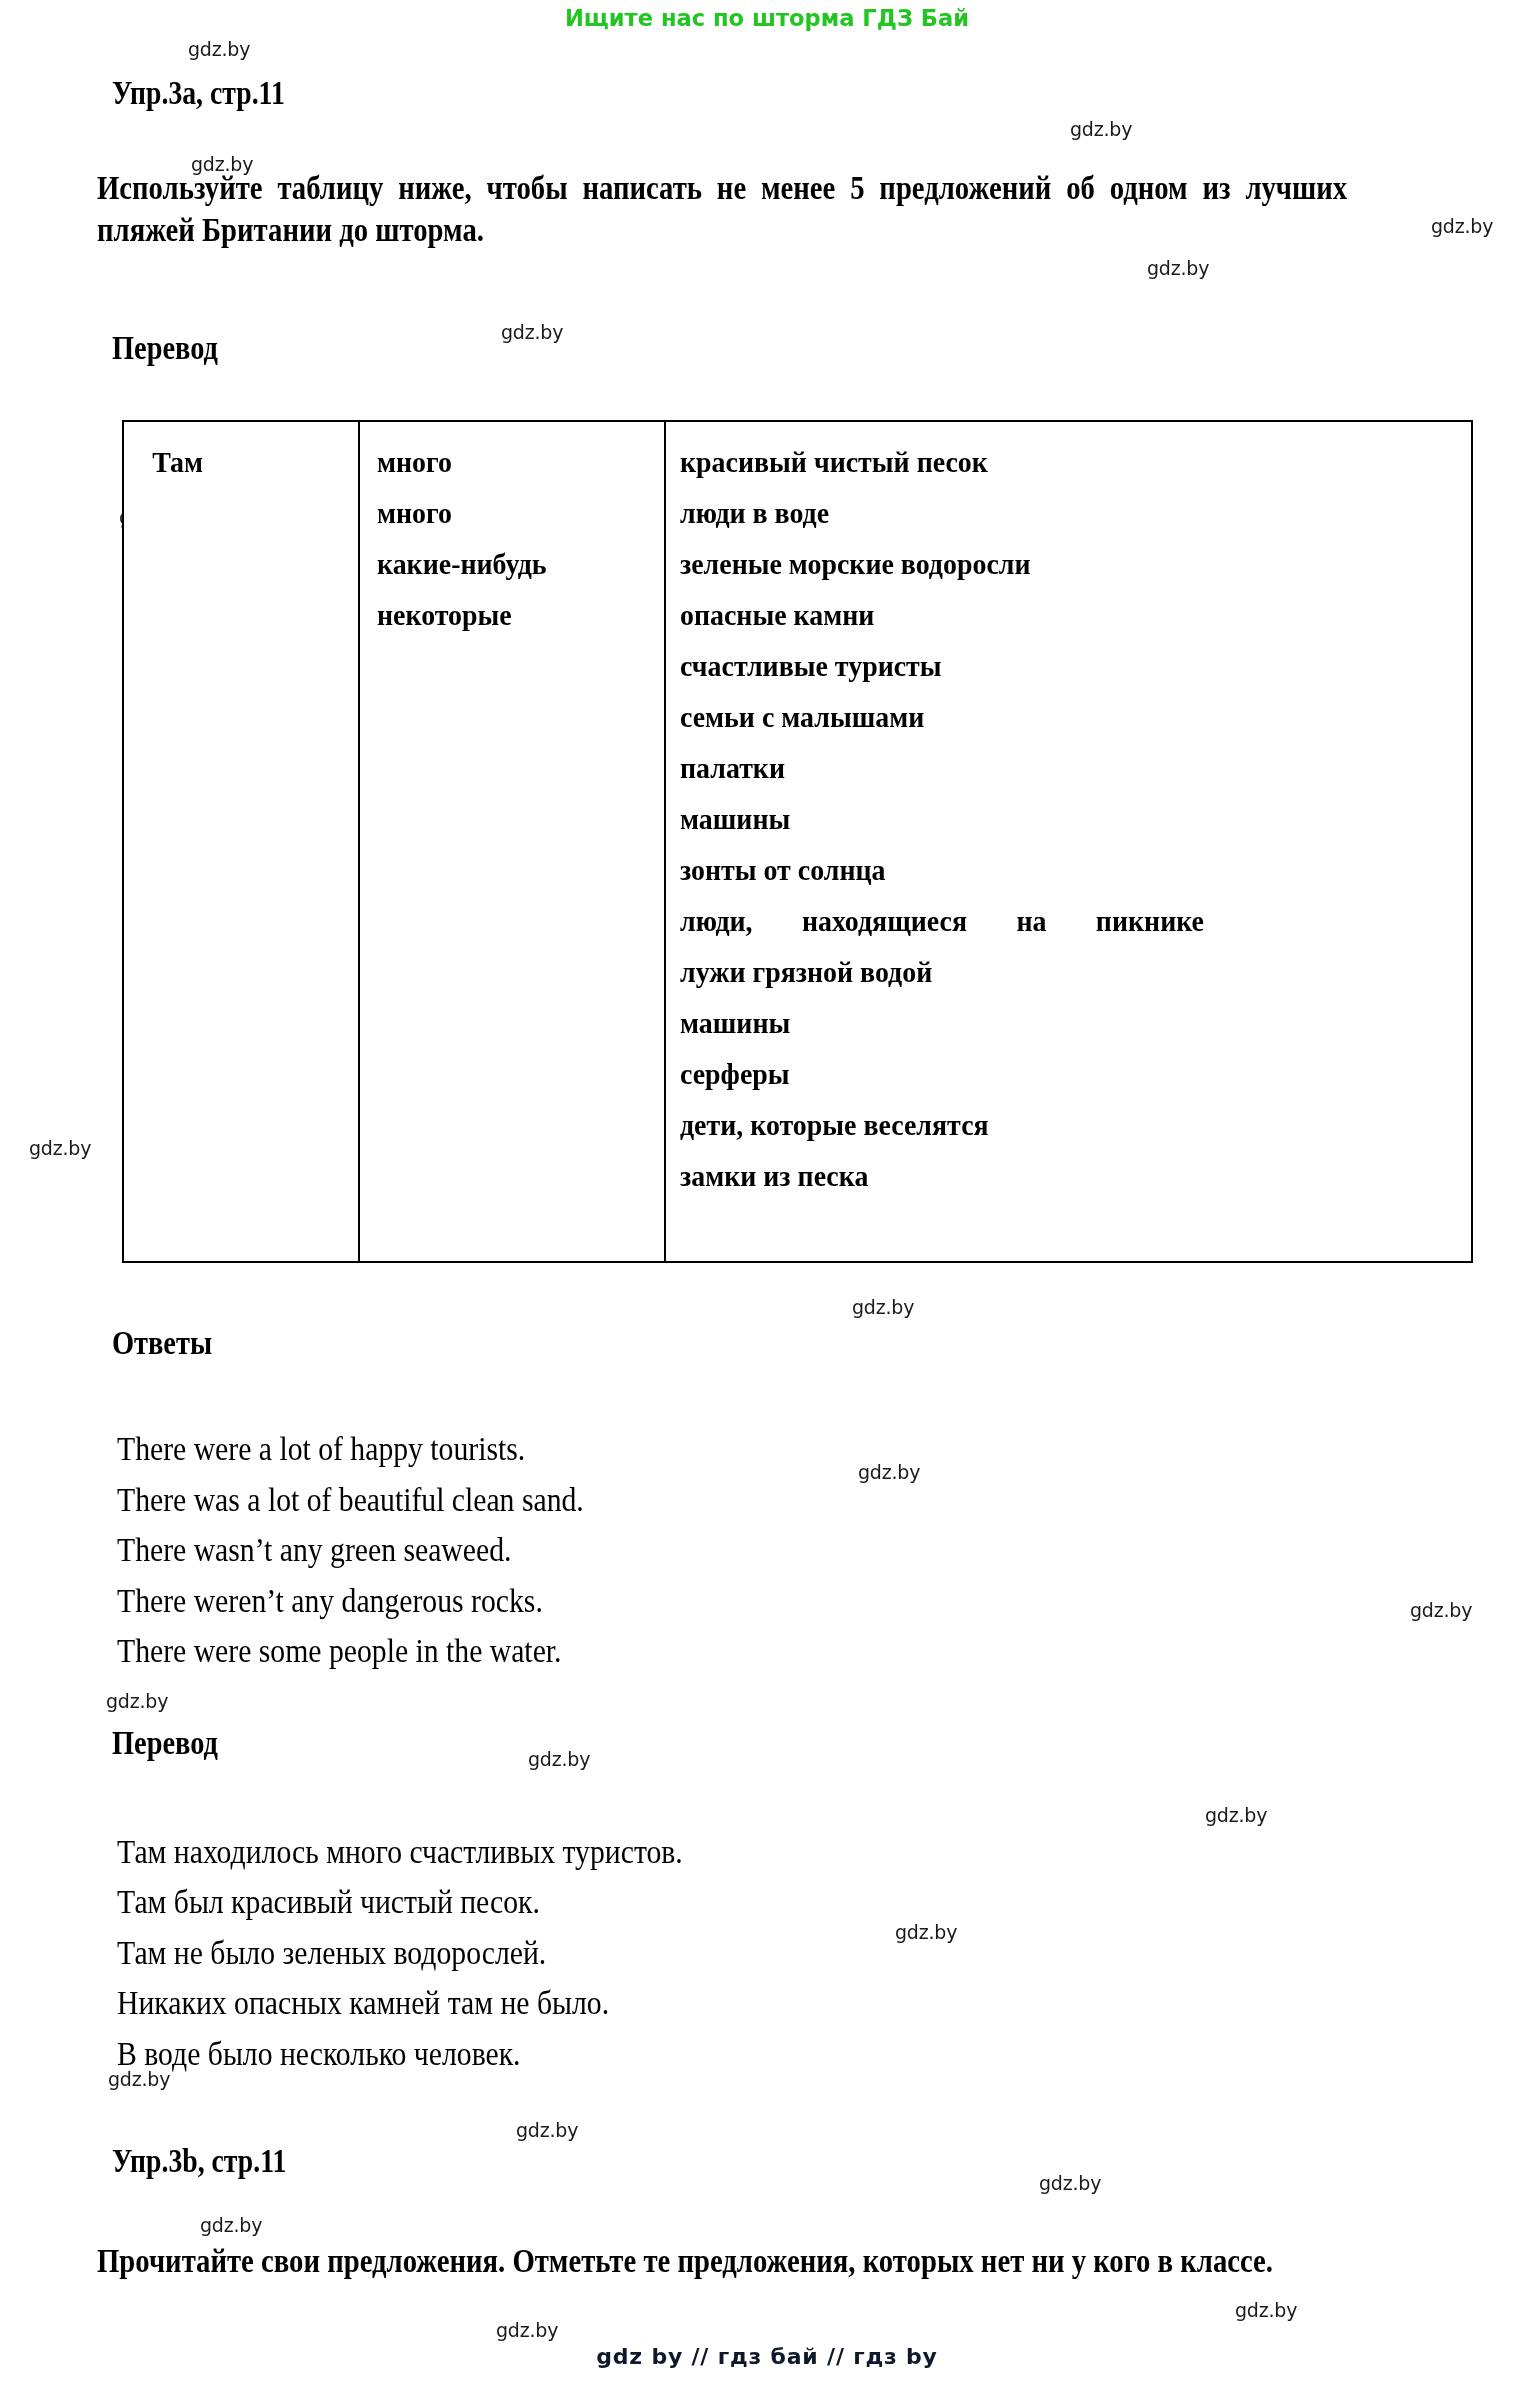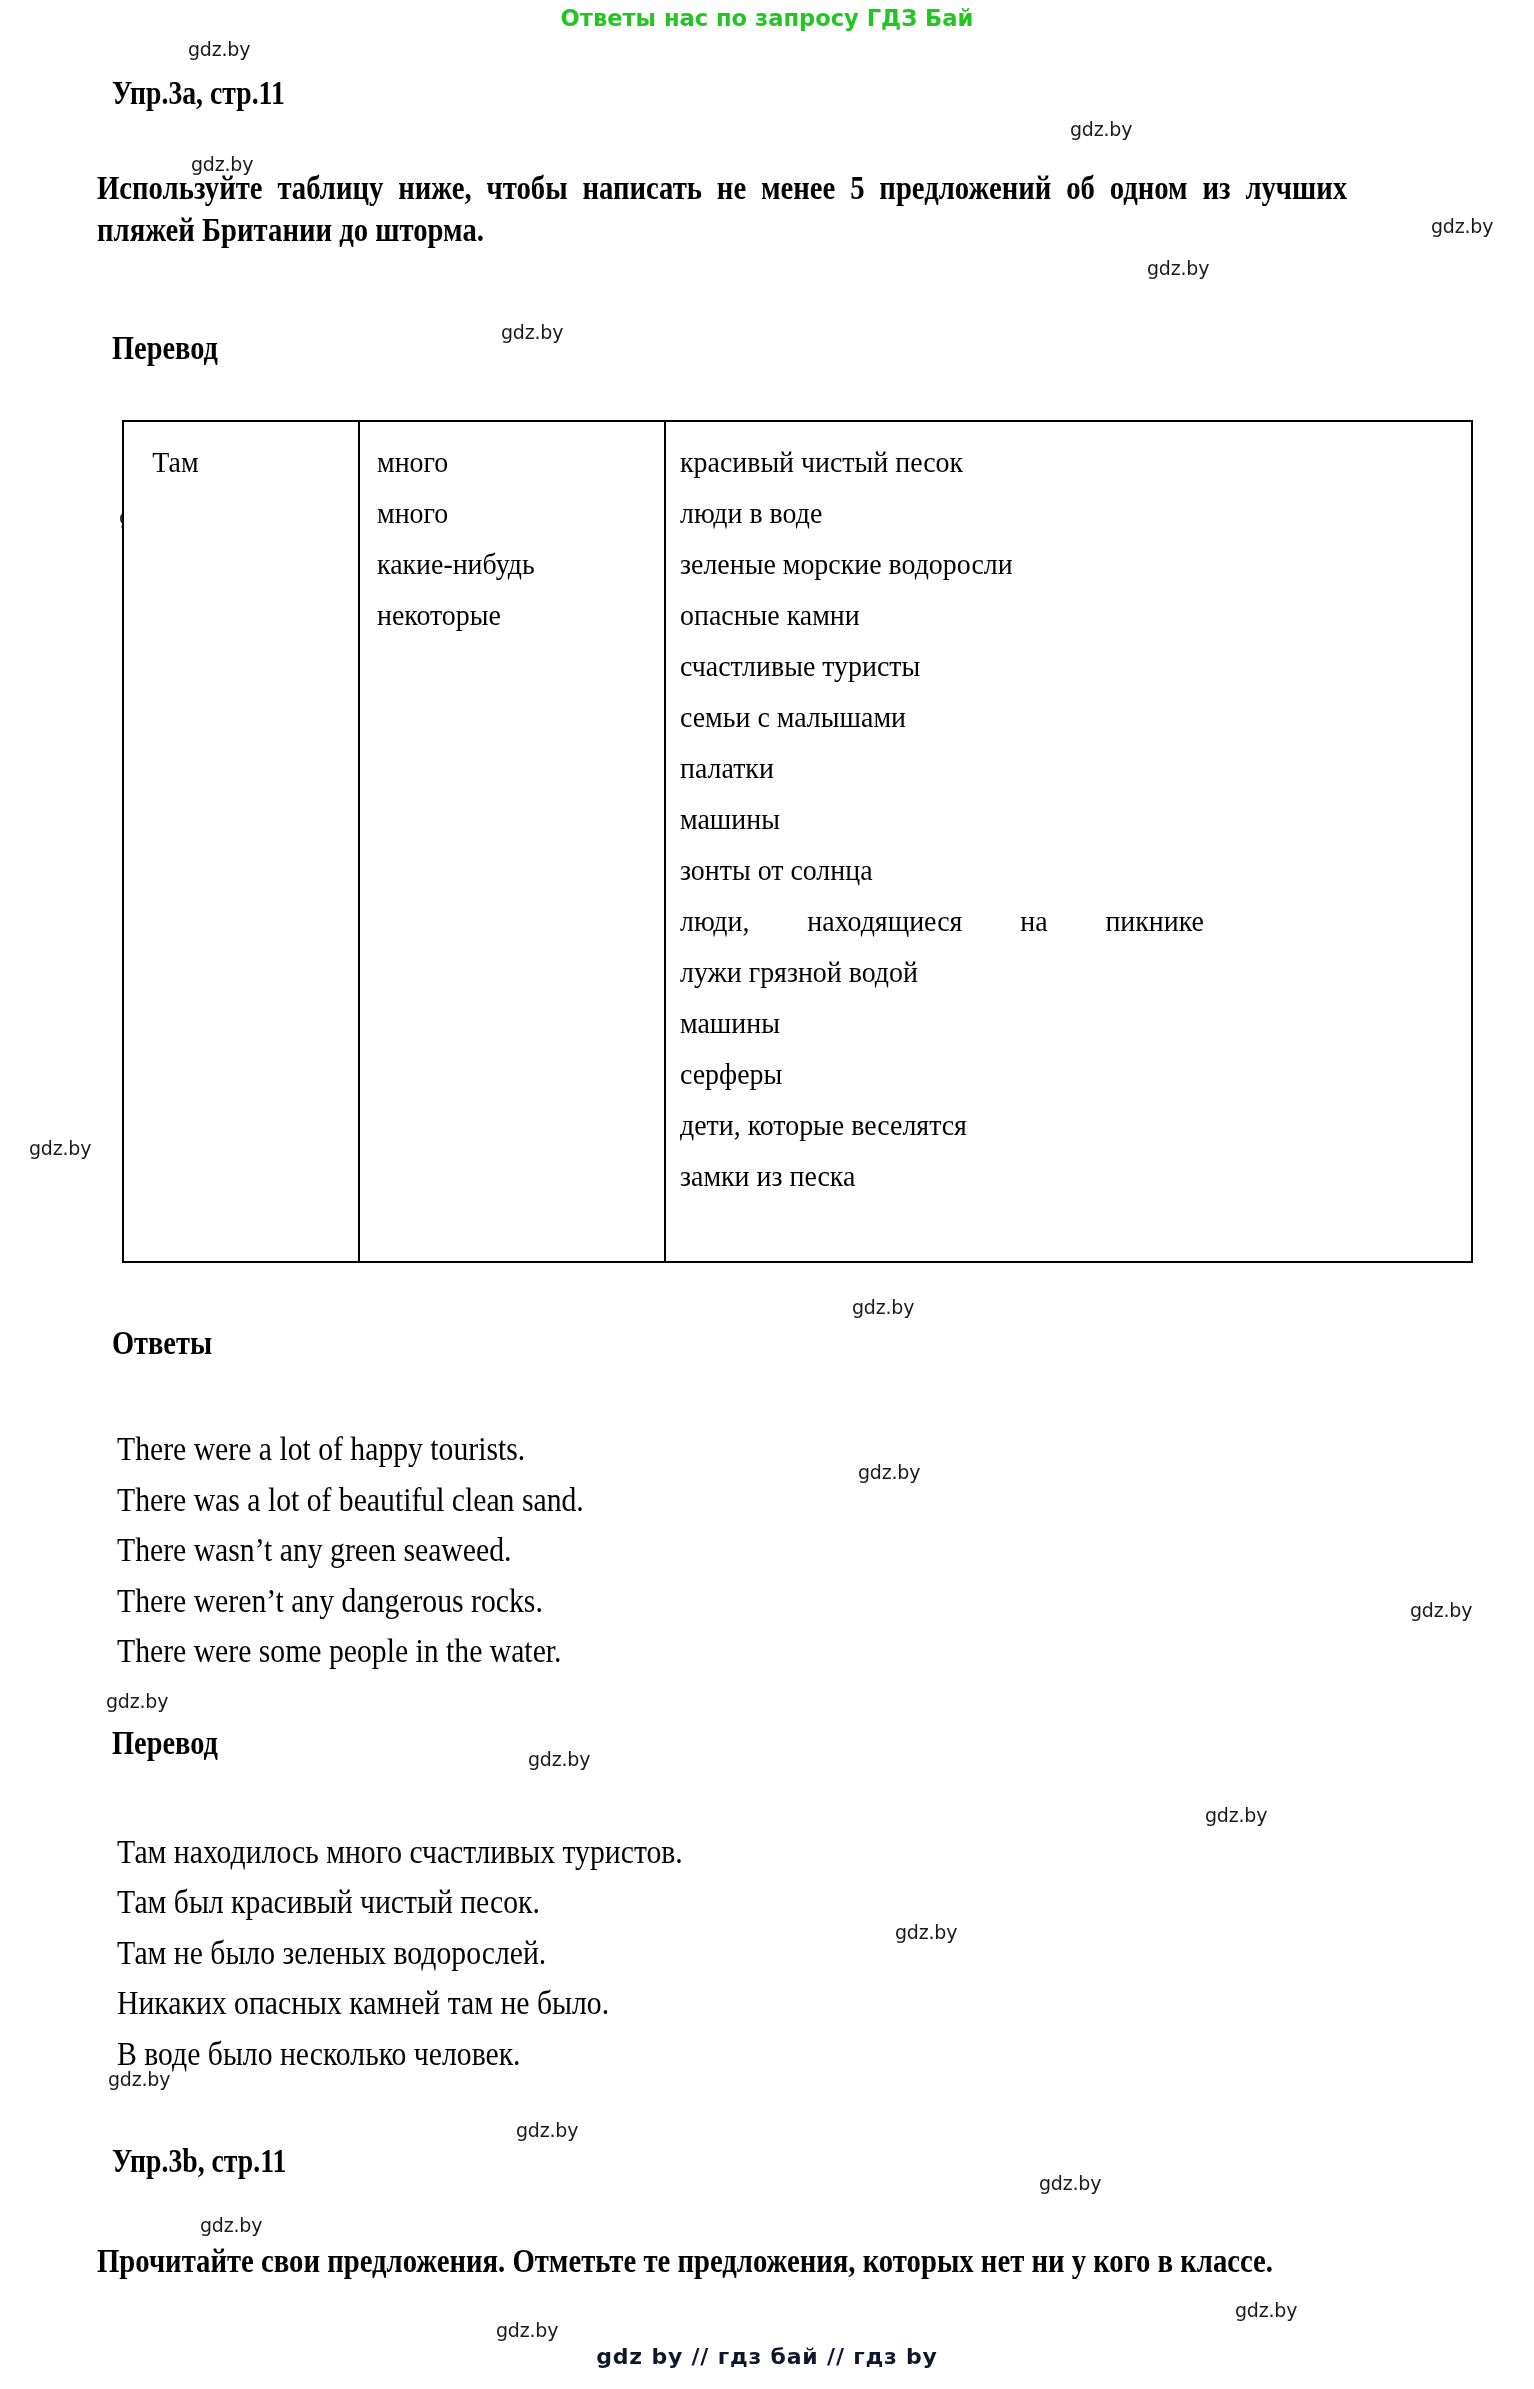--- a/index.html
+++ b/index.html
@@ -73,20 +73,21 @@
     transform-origin: left center;
   }
 
   
   .tbl {
     position: absolute;
     border: 2.3px solid #000;
     box-sizing: border-box;
     display: flex;
     background: #fff;
+    font-weight: bold;
   }
   .tcol {
     box-sizing: border-box;
     padding: 13.6px 0 0 16.6px;
     border-right: 2.3px solid #000;
     font-family: "Liberation Serif", serif;
     font-size: 30px;
     line-height: 51px;
   }
   .tcol:last-child { border-right: none; }
@@ -123,21 +124,21 @@
     font-family: "DejaVu Sans", sans-serif;
     font-size: 22px;
     font-weight: bold;
     color: #0f172a;
     letter-spacing: 0.8px;
   }
 </style>
 </head>
 <body>
 
-<div class="top-banner">Ответы нас по запросу ГДЗ Бай</div>
+<div class="top-banner">Ищите нас по шторма ГДЗ Бай</div>
 
 <div class="wm" style="left:188px; top:38px;">gdz.by</div>
 <div class="wm" style="left:1070px; top:118px;">gdz.by</div>
 <div class="wm" style="left:191px; top:153px;">gdz.by</div>
 <div class="wm" style="left:1431px; top:215px;">gdz.by</div>
 <div class="wm" style="left:1147px; top:257px;">gdz.by</div>
 <div class="wm" style="left:501px; top:321px;">gdz.by</div>
 <div class="wm" style="left:802px; top:434px;">gdz.by</div>
 <div class="wm" style="left:119px; top:506px;">gdz.by</div>
 <div class="wm" style="left:1278px; top:691px;">gdz.by</div>

